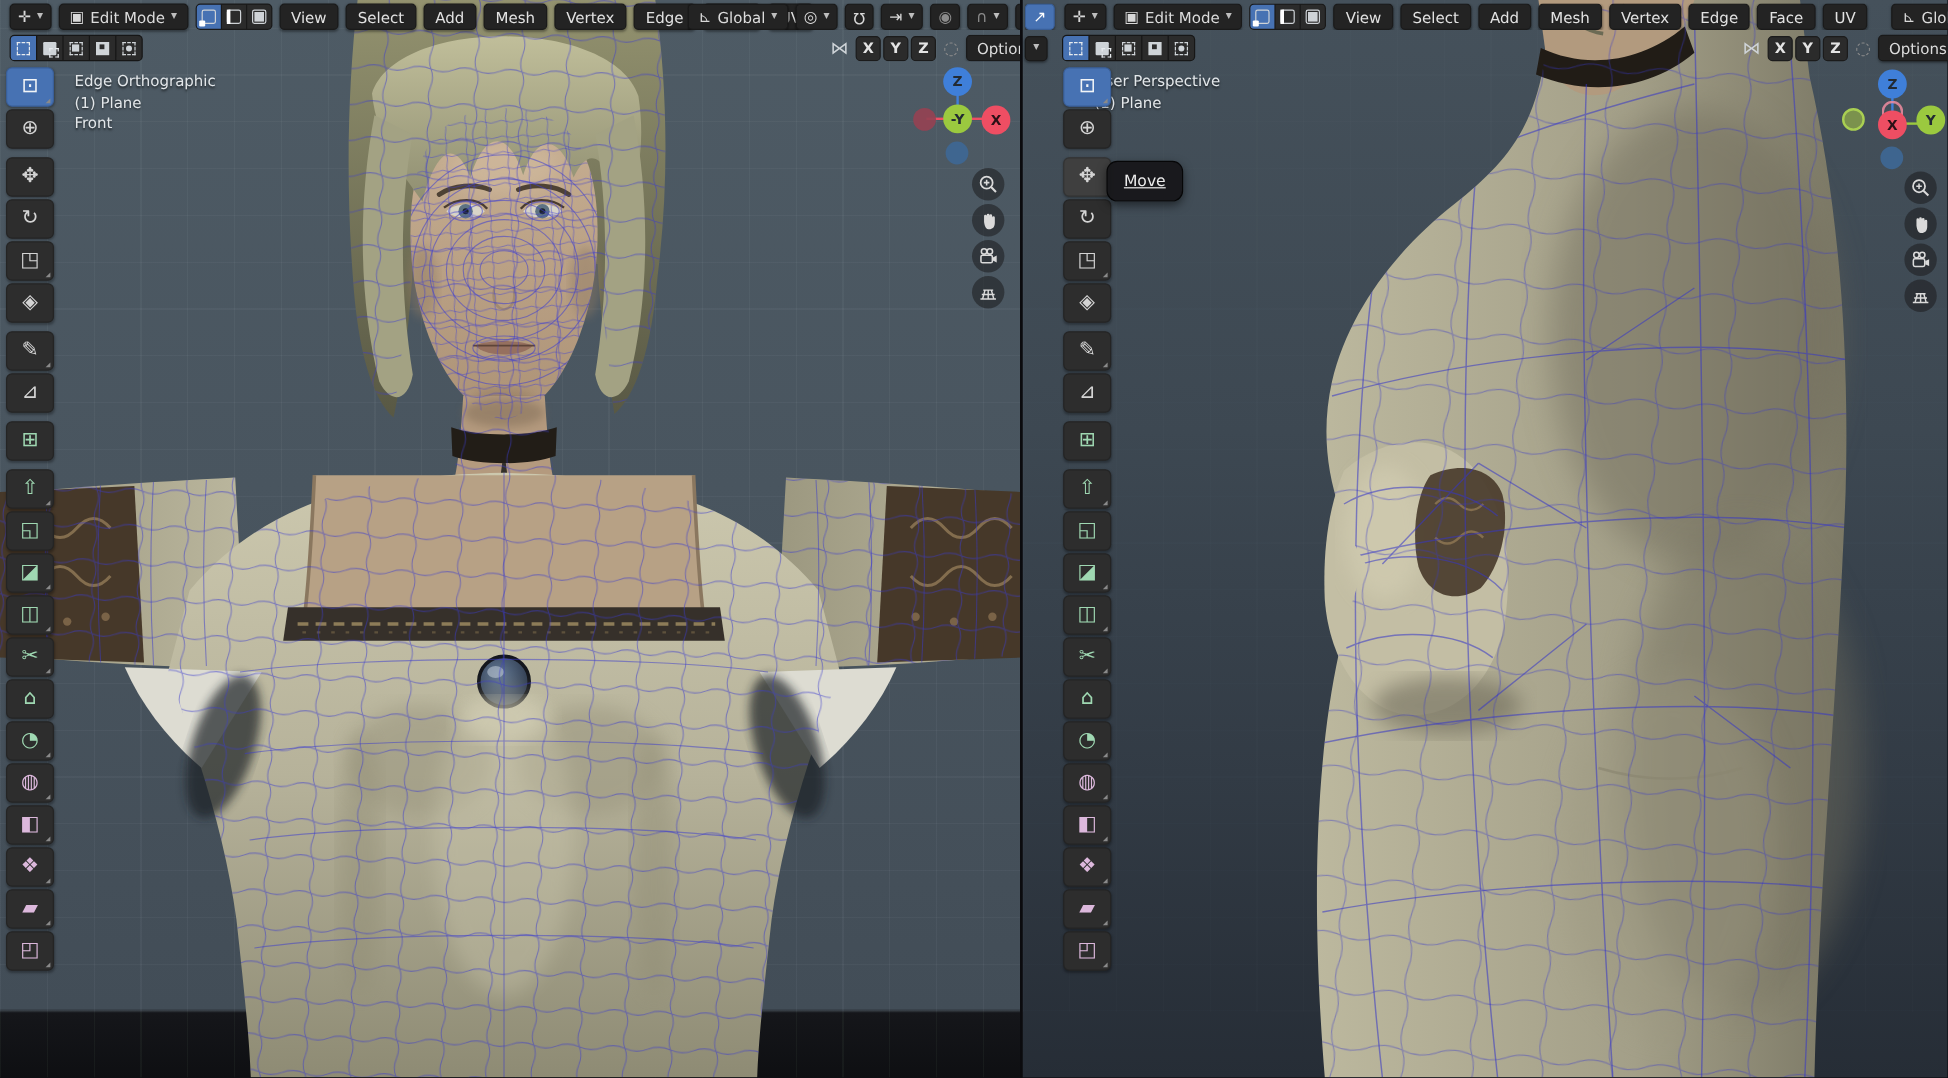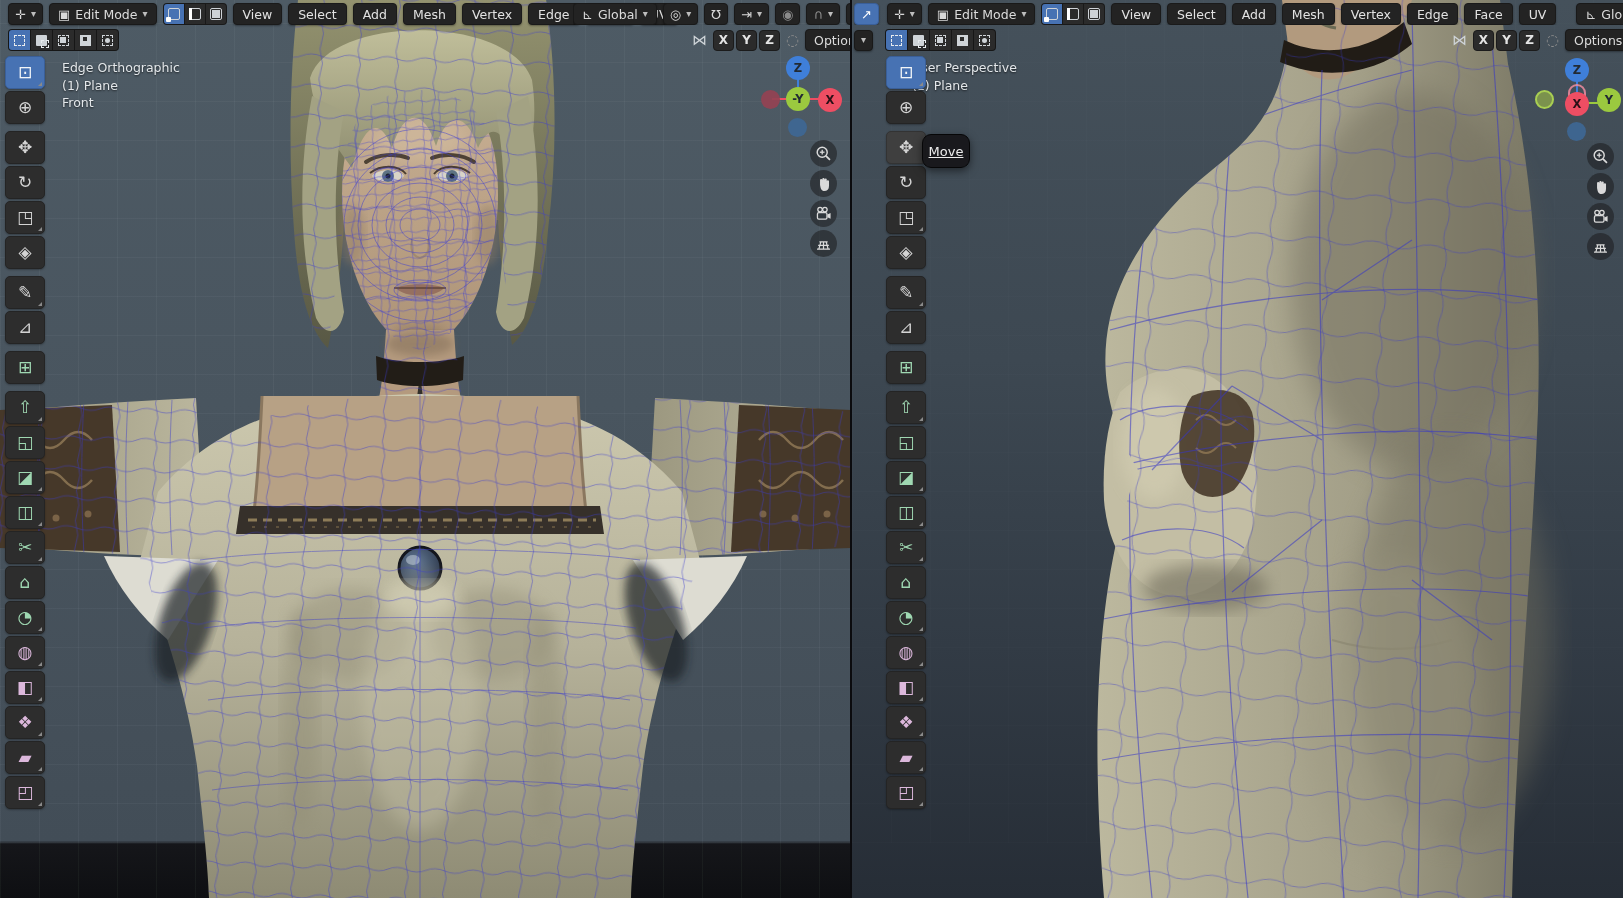--- a/index.html
+++ b/index.html
@@ -103,21 +103,21 @@
   
   .navstack{position:absolute;z-index:15;display:flex;flex-direction:column;gap:3px;}
   .navbtn{width:27px;height:27px;border-radius:50%;background:rgba(28,28,30,.55);
     display:flex;align-items:center;justify-content:center;}
   .navbtn svg{width:19px;height:19px;}
 
   
   .tooltip{position:absolute;z-index:40;background:rgba(24,24,27,.97);border:1px solid #060607;border-radius:9px;
     color:#ececec;font-size:13px;display:flex;align-items:center;justify-content:center;
     box-shadow:0 3px 8px rgba(0,0,0,.5);}
-  #mv-tooltip{left:70px;top:134px;width:48px;height:34px;text-decoration:underline;}
+  #mv-tooltip{left:70px;top:134px;width:64px;height:34px;text-decoration:underline;}
 
   .clip-right{overflow:hidden;}
 </style>
 </head>
 <body>
 
 <div class="vp" id="vp-left">
   <div class="vp-bg"></div>
   <div class="gridlines"></div>
   <div class="floorgrid"></div>

